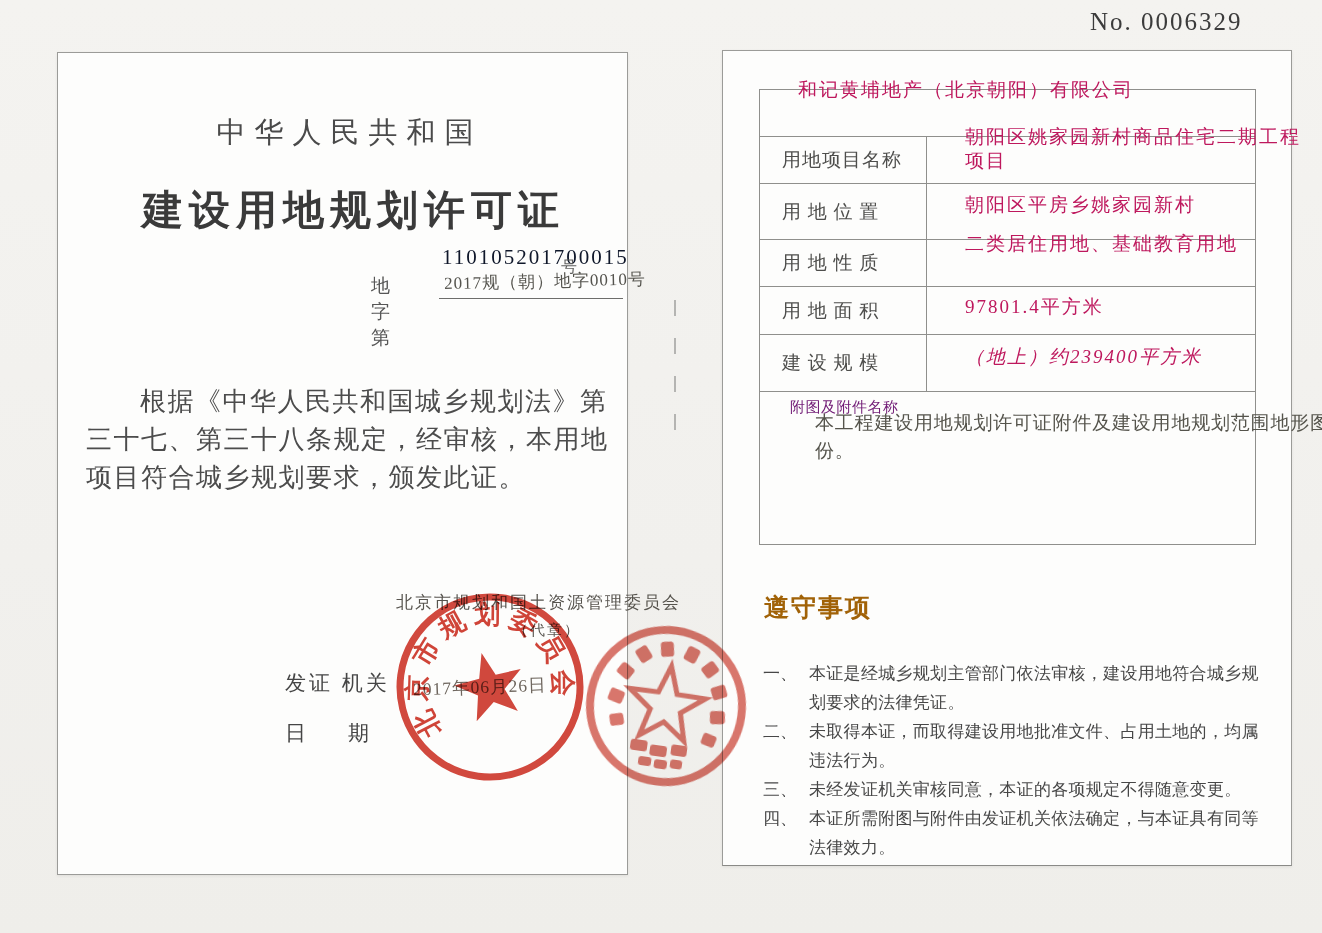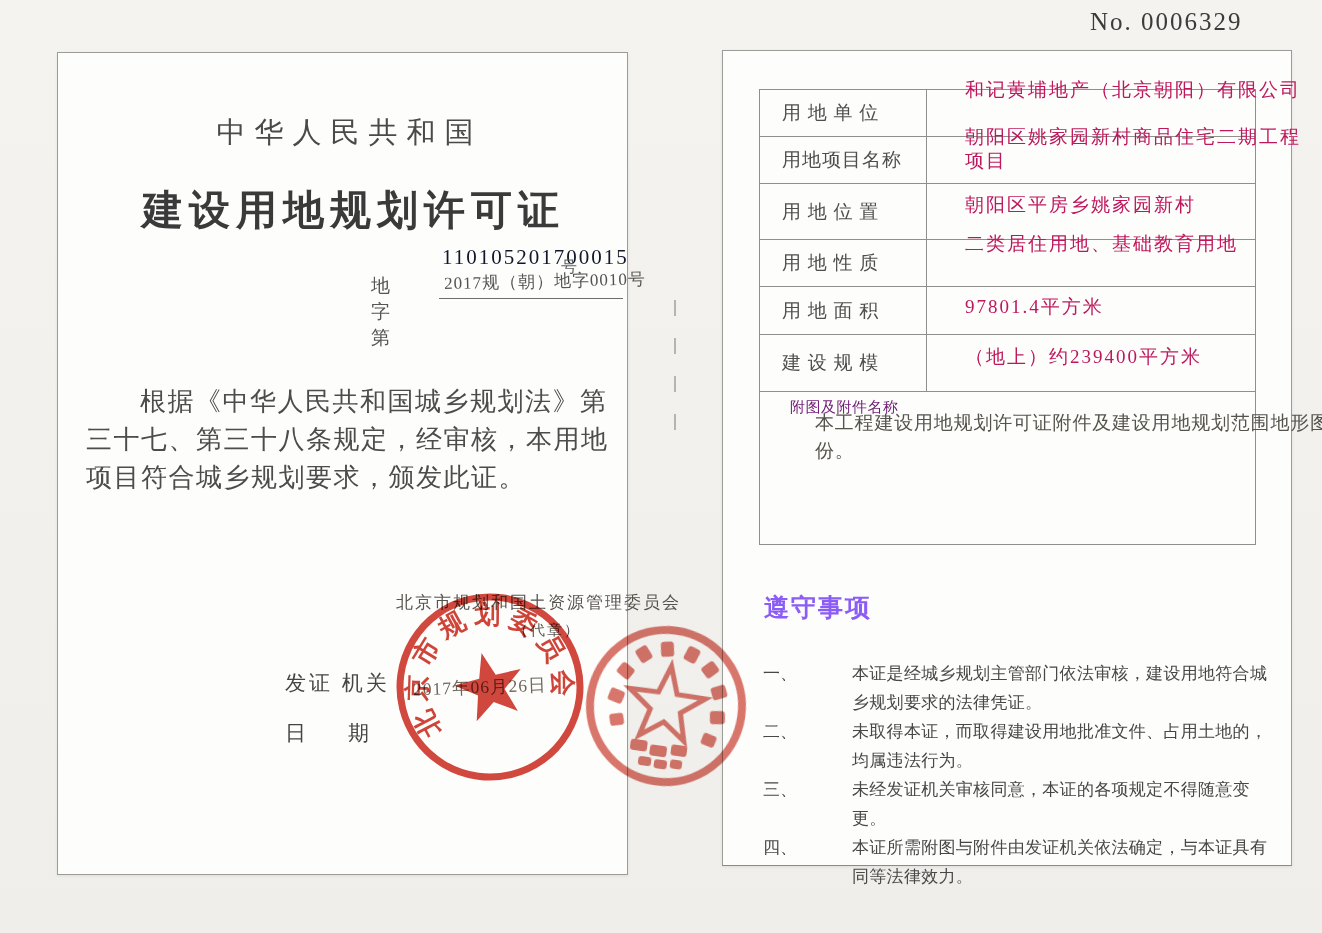--- a/index.html
+++ b/index.html
@@ -99,27 +99,27 @@
   }
   .h47 { height:47px; } .h56 { height:56px; } .h48 { height:48px; } .h57 { height:57px; }
   .attach-row { position:relative; height:152px; }
   .attach-label { position:absolute; left:30px; top:6px; font-size:15px; letter-spacing:.5px; color:#701a75; }
   .attach-value {
     position:absolute; left:55px; top:17px; width:540px;
     font-size:19px; letter-spacing:.8px; line-height:28px; color:#55544c;
   }
   .notes-title {
     position:absolute; left:41px; top:540px; font-size:25px; font-weight:bold;
-    letter-spacing:2px; font-family:"Liberation Sans","DejaVu Sans",sans-serif; color:#8b5cf6;
+    letter-spacing:2px; font-family:"Liberation Sans","DejaVu Sans",sans-serif; color:#a16207;
   }
   .notes-list { position:absolute; left:40px; top:608px; width:512px;
     font-family:"Liberation Sans","DejaVu Sans",sans-serif; }
   .note-item { display:flex; }
   .note-num { flex:0 0 46px; font-size:17px; line-height:29px; color:#474747; }
-  .note-text { width:466px; font-size:17px; line-height:29px; letter-spacing:.3px; color:#474747;margin-left:43px; }
+  .note-text { width:466px; font-size:17px; line-height:29px; letter-spacing:.3px; color:#474747; }
 </style>
 </head>
 <body>
 
 <div class="scan">
 
   <div class="serial">No. 0006329</div>
 
   <div class="page page-left">
     <div class="country">中华人民共和国</div>
@@ -143,21 +143,20 @@
     <div class="auth-note">（代章）</div>
     <div class="issuer-label">发证 机关</div>
     <div class="date-label">日　　期</div>
     <div class="date-value">2017年06月26日</div>
   </div>
 
   <div class="page page-right">
     <div class="info-table">
 
       <div class="t-row h47">
-        <div class="t-label">用 地 单 位</div>
         <div class="t-value">
           <span style="top:-12px; width:350px; white-space:nowrap;">和记黄埔地产（北京朝阳）有限公司</span>
         </div>
       </div>
 
       <div class="t-row h47">
         <div class="t-label">用地项目名称</div>
         <div class="t-value">
           <span style="top:-12px; width:342px;">朝阳区姚家园新村商品住宅二期工程项目</span>
         </div>
@@ -180,21 +179,21 @@
       <div class="t-row h48">
         <div class="t-label">用 地 面 积</div>
         <div class="t-value">
           <span style="top:8px; width:300px; white-space:nowrap;">97801.4平方米</span>
         </div>
       </div>
 
       <div class="t-row h57">
         <div class="t-label">建 设 规 模</div>
         <div class="t-value">
-          <span style="top:10px; width:320px; white-space:nowrap;">（地上）约239400平方米</span>
+          <span style="top:10px; width:320px; white-space:nowrap;font-style:italic;">（地上）约239400平方米</span>
         </div>
       </div>
 
       <div class="attach-row">
         <div class="attach-label">附图及附件名称</div>
         <div class="attach-value">本工程建设用地规划许可证附件及建设用地规划范围地形图一份。</div>
       </div>
     </div>
 
     <div class="notes-title">遵守事项</div>

